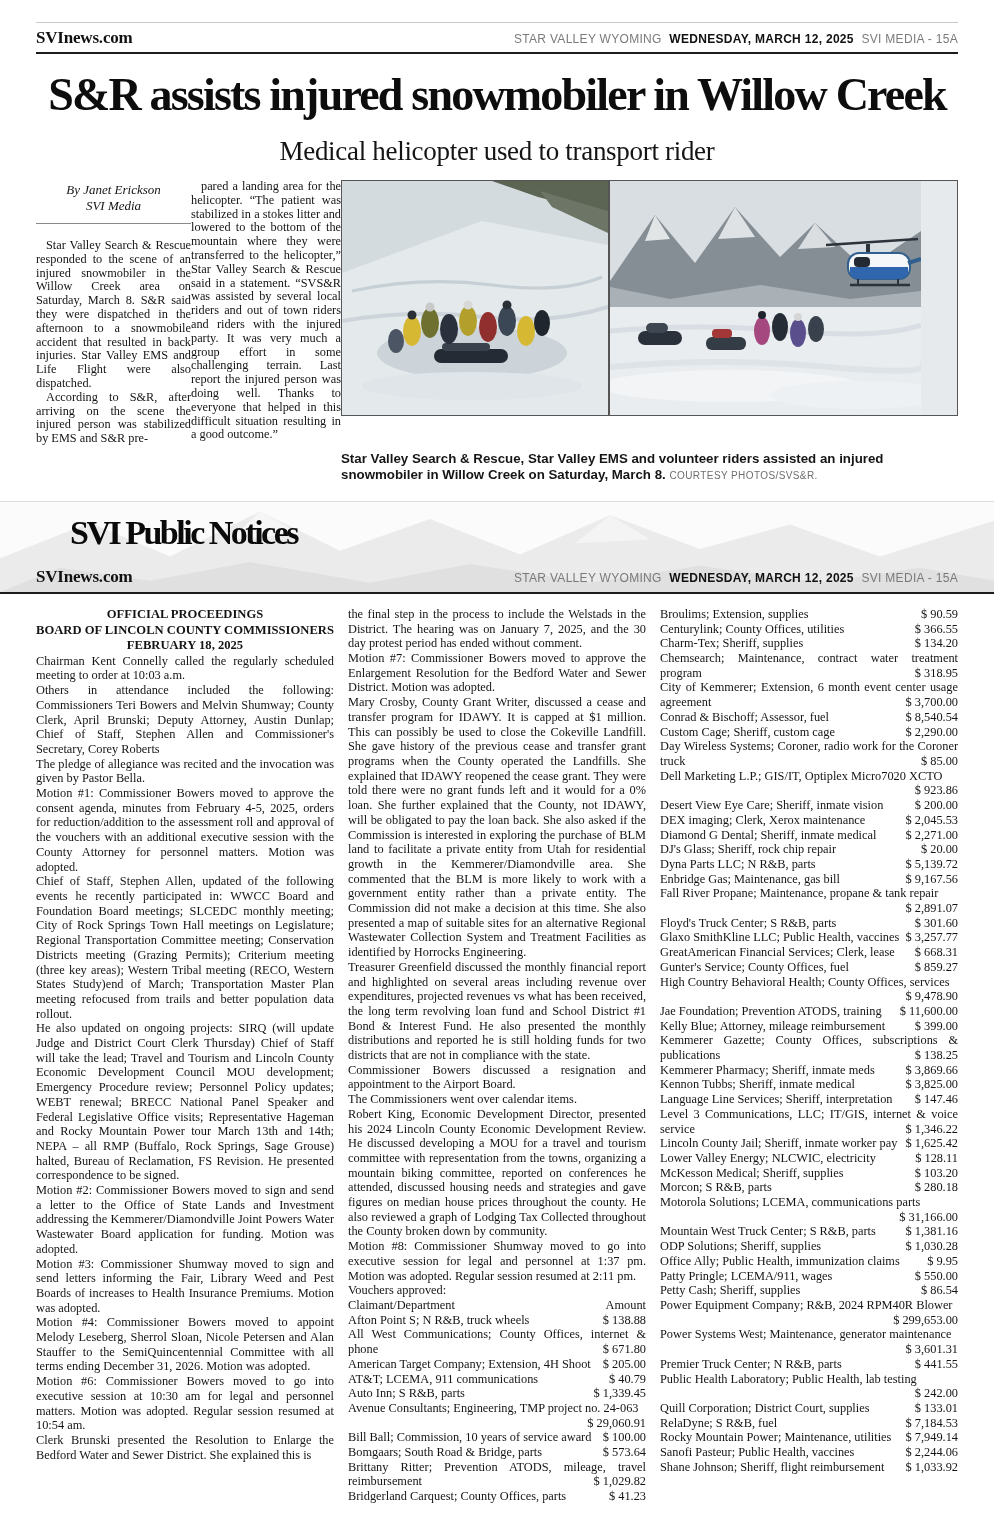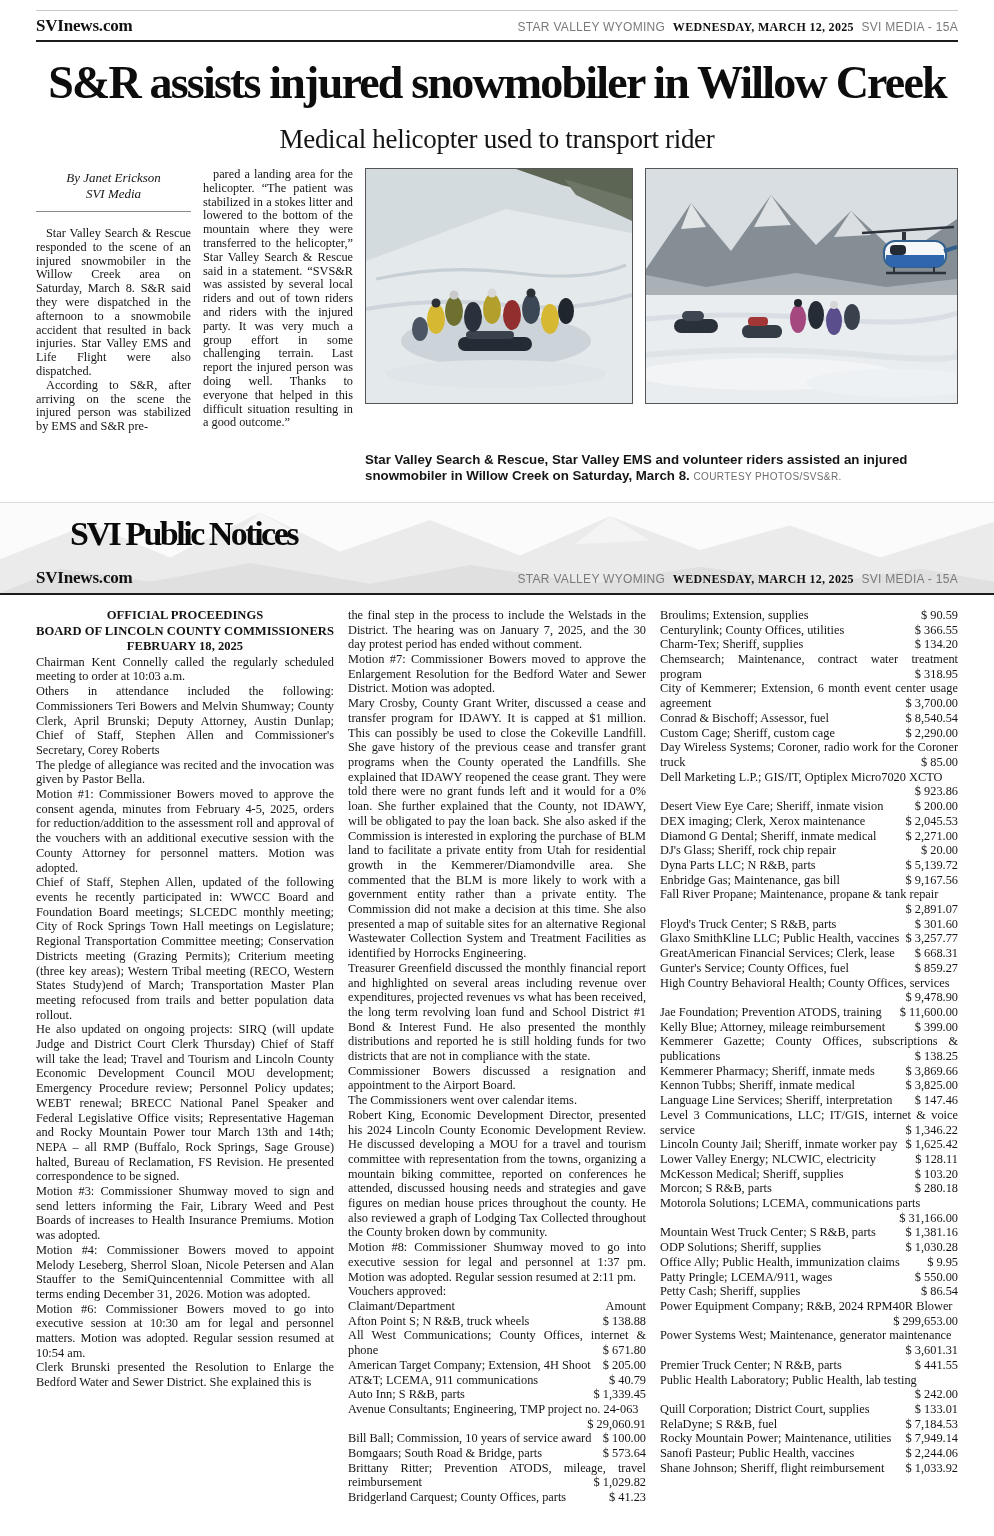--- a/index.html
+++ b/index.html
@@ -1,39 +1,39 @@
 <!DOCTYPE html>
 <html lang="en"><head>
 <meta charset="utf-8">
 <style>
   html,body{margin:0;padding:0;background:#ffffff;}
   .page{
     width:994px;min-height:1536px;margin:0 auto;background:#fff;color:#141414;
     font-family:"Liberation Serif","DejaVu Serif",serif;
-    box-sizing:border-box;padding:10px 36px 24px;position:relative;
+    box-sizing:border-box;padding:22px 36px 24px;position:relative;
   }
   
   .bar{display:flex;justify-content:space-between;align-items:baseline;padding:5px 0 4px;}
   .bar-top{border-top:1px solid #c9c9c9;border-bottom:2px solid #1c1c1c;}
   .site{font-weight:700;font-size:17px;letter-spacing:-0.2px;color:#111;}
   .dateline{font-family:"Liberation Sans","DejaVu Sans",sans-serif;font-size:12px;letter-spacing:0.3px;color:#7a7a7a;white-space:nowrap;}
-  .dateline .dl-bold{color:#111;font-weight:700;margin:0 4px;font-family:Liberation Serif, serif;}
+  .dateline .dl-bold{color:#111;font-weight:700;margin:0 4px;}
   
   .headline{margin:16px 0 16px;text-align:center;font-size:46px;line-height:50px;font-weight:700;letter-spacing:-1.8px;color:#0d0d0d;}
   .subhead{margin:4px 0 14px;text-align:center;font-size:27px;line-height:30px;font-weight:400;letter-spacing:-0.3px;}
   
-  .article{display:grid;grid-template-columns:155px 150px 268px 1fr;column-gap:12px;}
+  .article{display:grid;grid-template-columns:155px 150px 268px 1fr;column-gap:0;}
   .acol{font-size:12.3px;line-height:13.8px;text-align:justify;hyphens:auto;}
   .acol p{margin:0;text-indent:10px;}
   .byline{text-align:center;font-style:italic;font-size:13px;line-height:15.5px;margin:2px 0 10px;}
   .byline div{text-indent:0;}
   .byline-rule{border:0;border-top:1.5px solid #8a8a8a;margin:0 0 15px;}
   .photo{border:1px solid #555;background:#e6eaed;align-self:start;}
   .photo svg{display:block;}
-  .caption{grid-column:3 / 5;margin-top:18px;font-family:"Liberation Sans","DejaVu Sans",sans-serif;font-size:13.3px;line-height:16.5px;font-weight:700;color:#161616;text-align:left;}
+  .caption{grid-column:3 / 5;margin-top:5px;font-family:"Liberation Sans","DejaVu Sans",sans-serif;font-size:13.3px;line-height:16.5px;font-weight:700;color:#161616;text-align:left;}
   .caption .credit{font-size:10px;font-weight:400;color:#6e6e6e;letter-spacing:0.4px;}
   
   .pn-masthead{position:relative;margin:16px -36px 0;padding:0 36px;border-top:1px solid #ddd;}
   .pn-bg{position:absolute;left:0;top:0;width:100%;height:100%;}
   .pn-title{position:relative;margin:2px 0 0 34px;font-size:34px;line-height:58px;font-weight:800;letter-spacing:-2.5px;color:#0a0a0a;}
   .pn-bar{position:relative;padding-bottom:5px;}
   .pn-rule{border:0;border-top:2px solid #1c1c1c;margin:0 -36px;position:relative;}
   
   .notices{display:grid;grid-template-columns:1fr 1fr 1fr;column-gap:14px;margin-top:13px;font-size:12.35px;line-height:14.7px;text-align:justify;hyphens:auto;}
   .notices p{margin:0;}
@@ -178,20 +178,21 @@
           <p class="nh">FEBRUARY 18, 2025</p>
         </div>
       <div>
 
       <p>Chairman Kent Connelly called the regularly scheduled meeting to order at 10:03 a.m.</p>
           <p>Others in attendance included the following: Commissioners Teri Bowers and Melvin Shumway; County Clerk, April Brunski; Deputy Attorney, Austin Dunlap; Chief of Staff, Stephen Allen and Commissioner's Secretary, Corey Roberts</p>
           <p>The pledge of allegiance was recited and the invocation was given by Pastor Bella.</p>
           <p>Motion #1:  Commissioner Bowers moved to approve the consent agenda, minutes from February 4-5, 2025, orders for reduction/addition to the assessment roll and approval of the vouchers with an additional executive session with the County Attorney for personnel matters.  Motion was adopted.</p>
           <p>Chief of Staff, Stephen Allen, updated of the following events he recently participated in:  WWCC Board and Foundation Board meetings; SLCEDC monthly meeting; City of Rock Springs Town Hall meetings on Legislature; Regional Transportation Committee meeting; Conservation Districts meeting (Grazing Permits); Criterium meeting (three key areas); Western Tribal meeting (RECO, Western States Study)end of March; Transportation Master Plan meeting refocused from trails and better population data rollout.</p>
           <p>He also updated on ongoing projects:  SIRQ (will update Judge and District Court Clerk Thursday) Chief of Staff will take the lead; Travel and Tourism and Lincoln County Economic Development Council MOU development; Emergency Procedure review; Personnel Policy updates; WEBT renewal; BRECC National Panel Speaker and Federal Legislative Office visits; Representative Hageman and Rocky Mountain Power tour March 13th and 14th; NEPA – all RMP (Buffalo, Rock Springs, Sage Grouse) halted, Bureau of Reclamation, FS Revision.  He presented correspondence to be signed.</p>
+          <p>Motion #2:  Commissioner Bowers moved to sign and send a letter to the Office of State Lands and Investment addressing the Kemmerer/Diamondville Joint Powers Water Wastewater Board application for funding.  Motion was adopted.</p>
           <p>Motion #3:  Commissioner Shumway moved to sign and send letters informing the Fair, Library Weed and Pest Boards of increases to Health Insurance Premiums.  Motion was adopted.</p>
           <p>Motion #4:  Commissioner Bowers moved to appoint Melody Leseberg, Sherrol Sloan, Nicole Petersen and Alan Stauffer to the SemiQuincentennial Committee with all terms ending December 31, 2026.  Motion was adopted.</p>
           <p>Motion #6:  Commissioner Bowers moved to go into executive session at 10:30 am for legal and personnel matters.  Motion was adopted.  Regular session resumed at 10:54 am.</p>
           <p>Clerk Brunski presented the Resolution to Enlarge the Bedford Water and Sewer District.  She explained this is</p>
         </div>
     </div>
 
     <div>
       <div>
 

